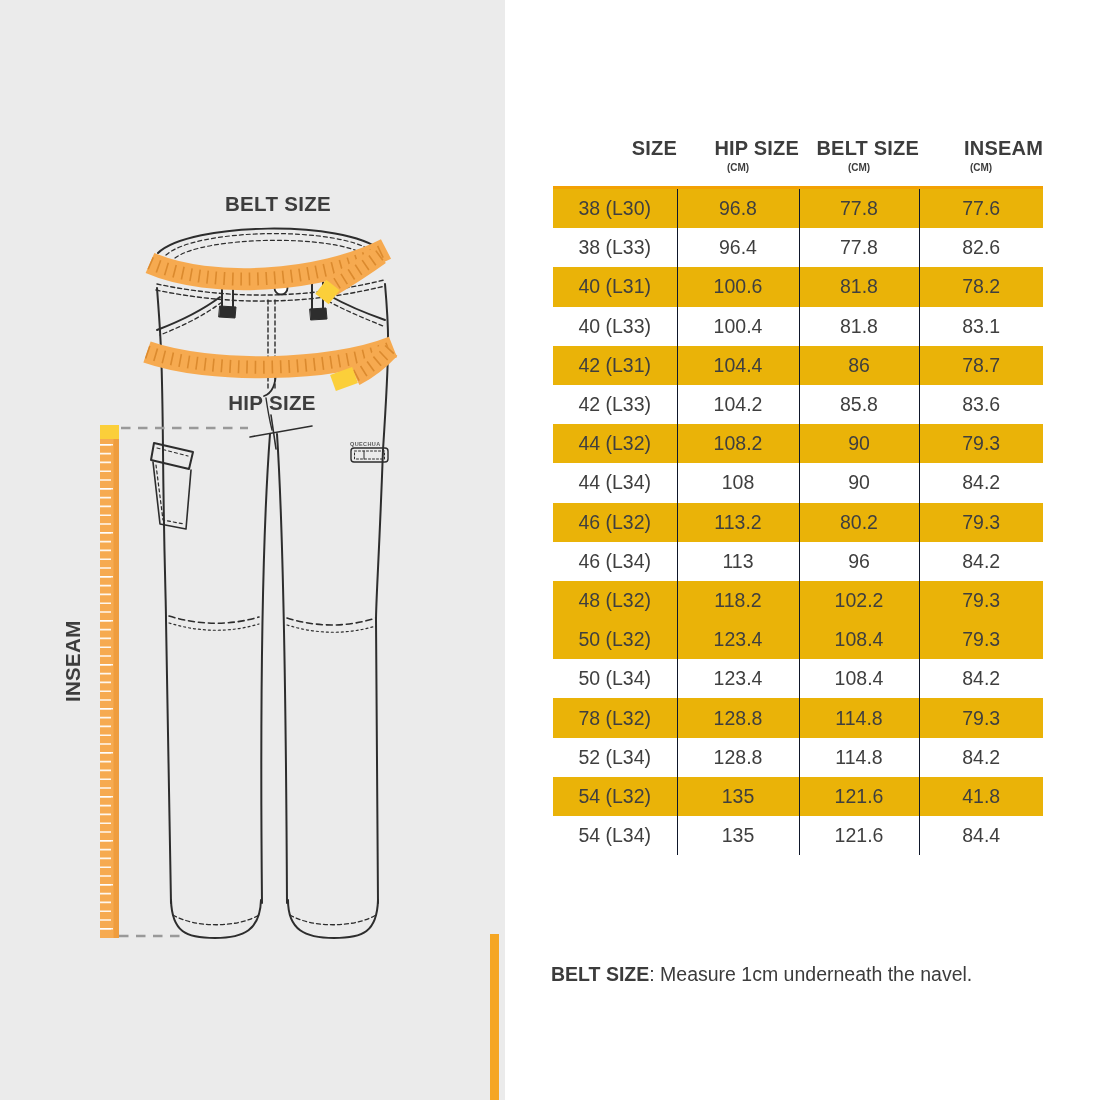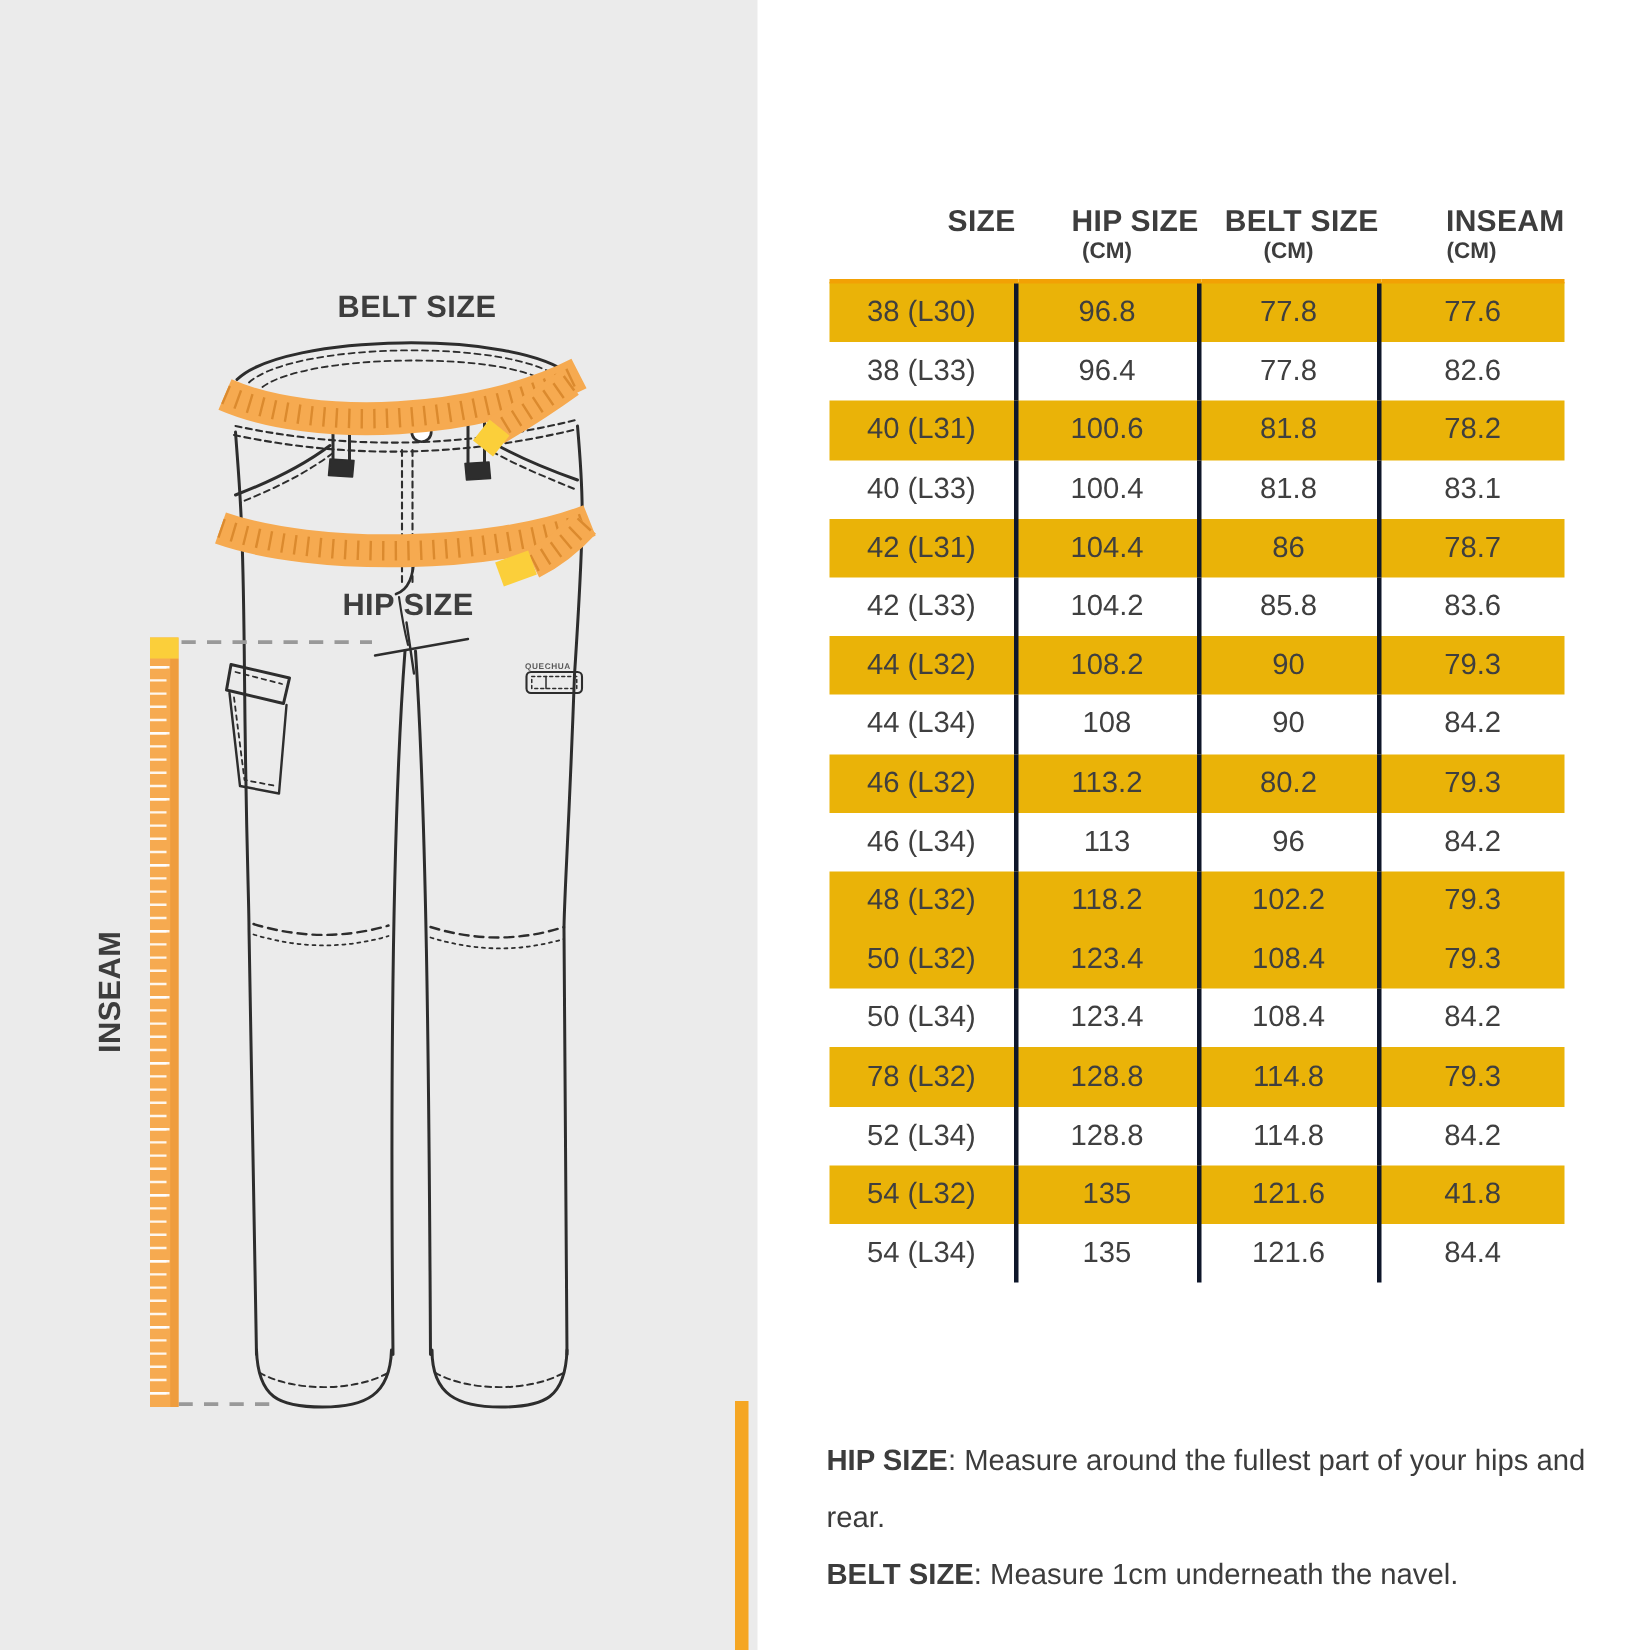--- a/index.html
+++ b/index.html
@@ -9,24 +9,24 @@
   
   .left-panel{position:absolute;left:0;top:0;width:505px;height:1100px;background:#ebebeb;}
   .left-panel svg{display:block;}
   .dlabel{font-family:"Liberation Sans",sans-serif;font-weight:bold;font-size:20.5px;fill:#3d3d3d;letter-spacing:.3px;}
   .brand{font-family:"Liberation Sans",sans-serif;font-weight:bold;font-size:5.5px;fill:#5a5a5a;letter-spacing:.4px;}
 
   
   .size-table{position:absolute;left:553px;top:133px;width:490px;border-collapse:collapse;table-layout:fixed;}
   .size-table th{vertical-align:top;padding:4px 0 10px 0;border-bottom:3px solid #f2a104;}
   .h-label{font-size:20px;font-weight:bold;color:#3d3d3d;line-height:22px;text-align:right;letter-spacing:.2px;}
-  .h-unit{font-size:15px;font-weight:bold;color:#3d3d3d;line-height:17px;height:17px;text-align:center;}
+  .h-unit{font-size:10px;font-weight:bold;color:#3d3d3d;line-height:17px;height:17px;text-align:center;}
   .size-table td{height:39.2px;padding:0;text-align:center;vertical-align:middle;
                  font-size:19.5px;color:#3f3f3f;}
-  .size-table tbody td + td{border-left:3px solid #0f172a;}
+  .size-table tbody td + td{border-left:1px solid #0f172a;}
   .size-table tr.stripe{background:#eab308;}
 
   
   .notes{position:absolute;left:551px;top:955px;width:520px;color:#3c3c3c;font-size:19.5px;line-height:38px;}
   .note-label{font-weight:bold;}
 
   
   .accent-bar{position:absolute;left:490px;top:934px;width:9px;height:166px;background:#f5a623;}
 </style>
 </head>
@@ -260,18 +260,17 @@
         <tr>
           <td>54 (L34)</td>
           <td>135</td>
           <td>121.6</td>
           <td>84.4</td>
         </tr>
       </tbody>
   </table>
 
   <div class="notes">
-    <div class="note-line"><span class="note-label">HIP SIZE</span><span class="note-text">: Measure around the fullest part of your hips and rear.</span></div>
     <div class="note-line"><span class="note-label">BELT SIZE</span><span class="note-text">: Measure 1cm underneath the navel.</span></div>
   </div>
 
   <div class="accent-bar"></div>
 </div>
 
 </body></html>

